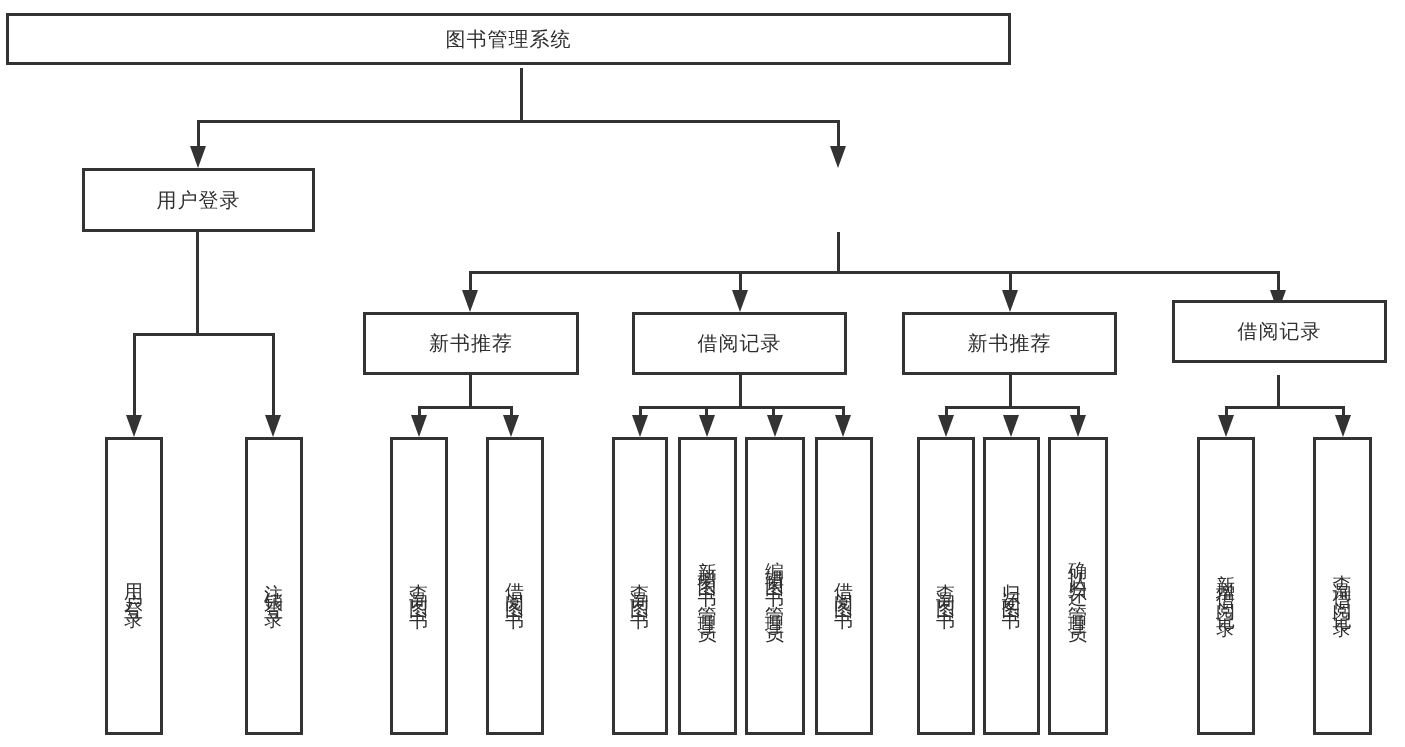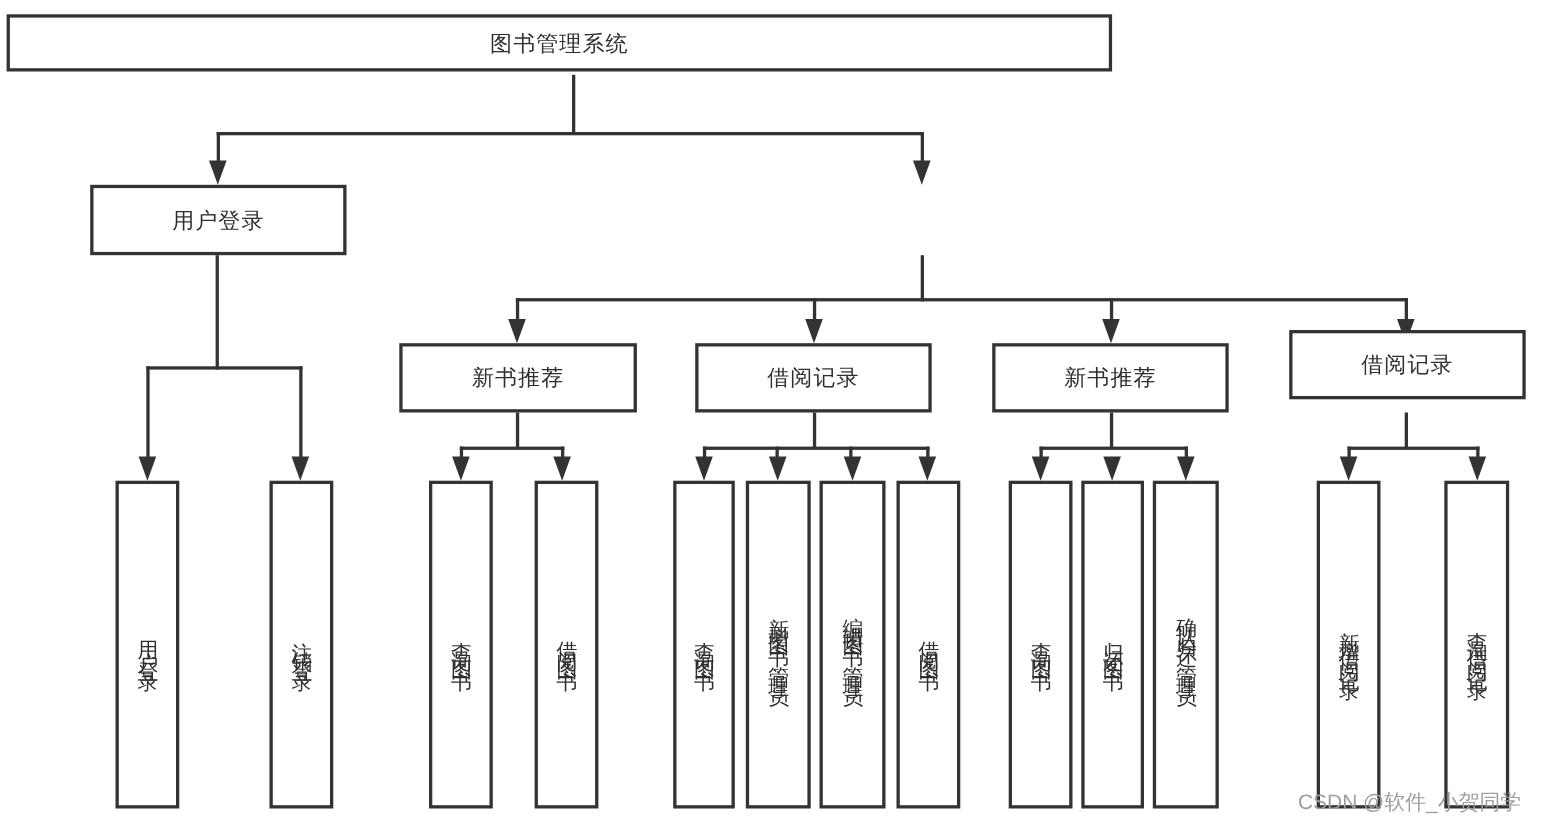--- a/index.html
+++ b/index.html
@@ -112,15 +112,14 @@
   <div class="box vbox" style="left:745px; top:437px; width:60px; height:298px;">编辑图书（管理员）</div>
   <div class="box vbox" style="left:815px; top:437px; width:58px; height:298px;">借阅图书</div>
 
   <div class="box vbox" style="left:917px;  top:437px; width:58px; height:298px;">查询图书</div>
   <div class="box vbox" style="left:983px;  top:437px; width:57px; height:298px;">归还图书</div>
   <div class="box vbox" style="left:1048px; top:437px; width:60px; height:298px;">确认归还（管理员）</div>
 
   <div class="box vbox" style="left:1197px; top:437px; width:58px; height:298px;">新增借阅记录</div>
   <div class="box vbox" style="left:1313px; top:437px; width:59px; height:298px;">查询借阅记录</div>
 
-  <div class="watermark">CSDN @软件_小贺同学</div>
 
 </div>
 
 </body></html>

